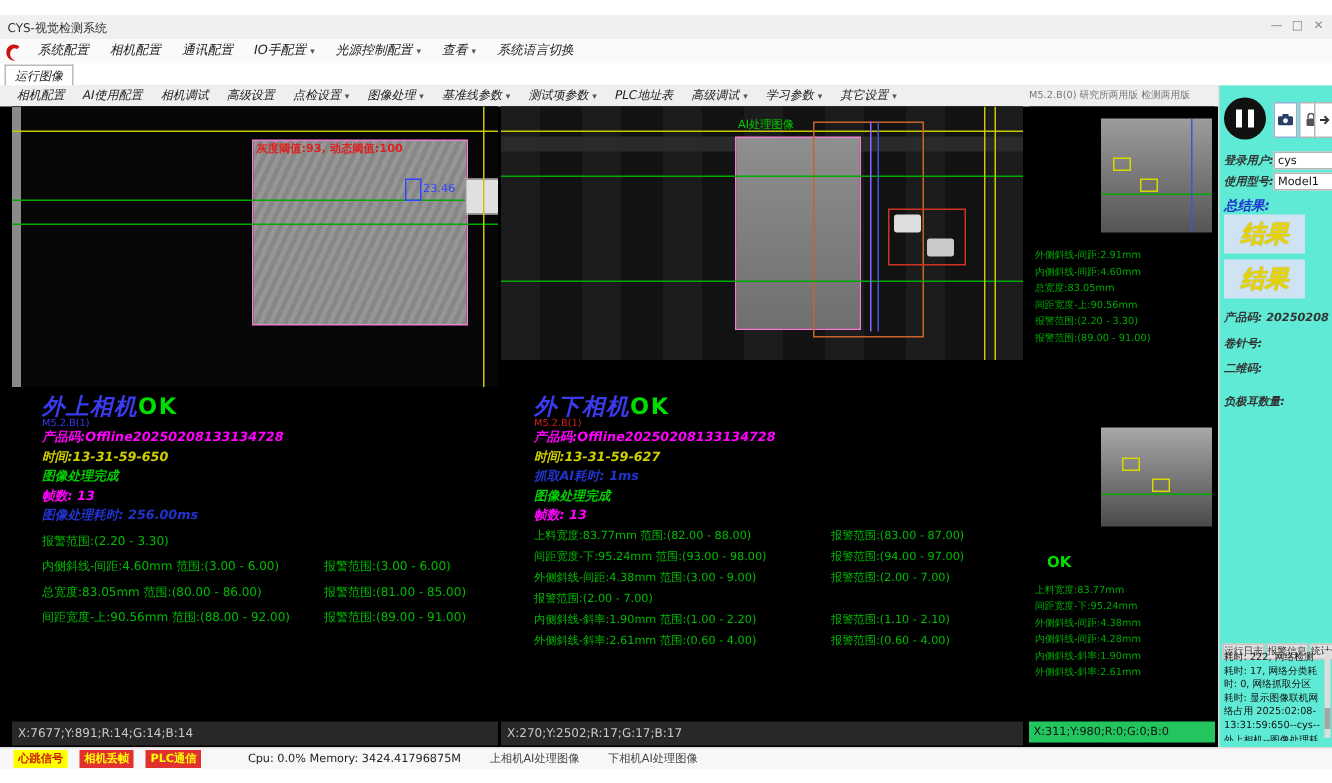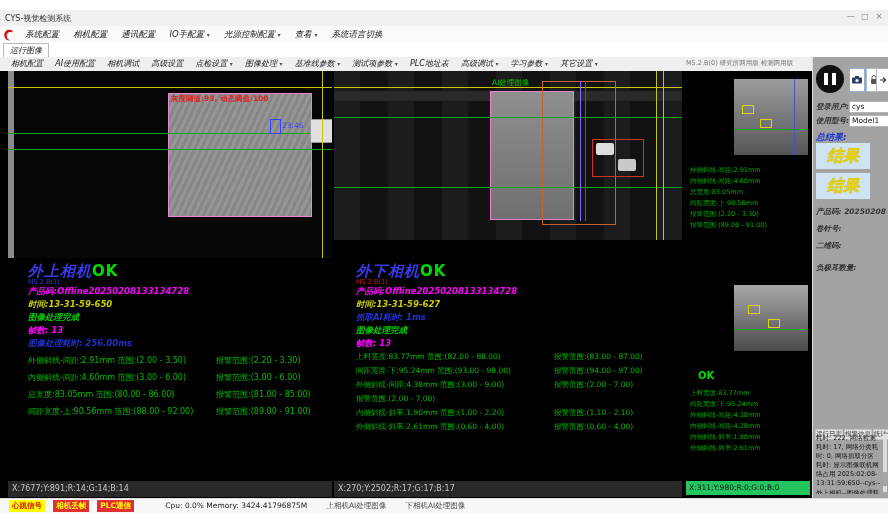--- a/index.html
+++ b/index.html
@@ -30,21 +30,21 @@
   .cam-img{position:absolute;overflow:hidden;background:#060606;}
   .hline{position:absolute;height:1px;}
   .vline{position:absolute;width:1px;}
   .cam-title{font-size:15px;font-weight:bold;font-style:italic;letter-spacing:1px;}
   .info{font-size:8.5px;font-weight:bold;font-style:italic;white-space:nowrap;}
   .mrow{display:flex;white-space:nowrap;}
   .mrow .m{color:#00bb00;font-size:8px;}
   .mrow .a{color:#00bb00;font-size:8px;}
   .tinygreen{color:#00aa00;font-size:6.5px;line-height:11px;white-space:nowrap;}
   
-  .sidepanel{left:812px;top:57px;width:76px;height:441px;background:#a3a3a3;border-left:1px solid #ddd;box-sizing:border-box;}
+  .sidepanel{left:812px;top:57px;width:76px;height:441px;background:#5eead4;border-left:1px solid #ddd;box-sizing:border-box;}
   .fld-label{position:absolute;font-size:7.5px;font-style:italic;font-weight:bold;color:#333;white-space:nowrap;}
   .fld-box{position:absolute;background:#fff;border:1px solid #b5b5b5;font-size:7.5px;color:#111;
            padding:0 2px;line-height:10px;height:10px;overflow:hidden;}
   .result-block{position:absolute;width:54px;height:26px;background:#cfe3f3;display:flex;align-items:center;justify-content:center;}
   .result-block span{color:#e8d400;font-weight:bold;font-style:italic;font-size:16px;text-shadow:0 0 1px #b49c00;}
   .log-tab{display:inline-block;font-size:6.5px;color:#333;background:#e2e2e2;border:1px solid #c5c5c5;
            padding:0 0;margin-right:1px;line-height:9px;}
   .log-text{position:absolute;font-size:6.5px;color:#111;line-height:1.4;word-break:break-all;}
   
   .statusbar{left:0;top:498px;width:888px;height:14px;background:#f7f7f7;border-top:1px solid #ddd;}
@@ -123,21 +123,20 @@
       <span class="cam-title" style="color:#3a3aee;">外上相机</span><span class="cam-title" style="color:#00dd00;font-style:normal;">OK</span>
     </div>
     <div class="abs" style="left:20px;top:207px;font-size:6.5px;color:#3a3aee;">M5.2.B(1)</div>
     <div class="abs info" style="left:20px;top:215px;color:#ff00ff;">产品码:Offline20250208133134728</div>
     <div class="abs info" style="left:20px;top:228px;color:#cfcf00;">时间:13-31-59-650</div>
     <div class="abs info" style="left:20px;top:241px;color:#00cc00;">图像处理完成</div>
     <div class="abs info" style="left:20px;top:254px;color:#ff00ff;">帧数: 13</div>
     <div class="abs info" style="left:20px;top:267px;color:#2233cc;">图像处理耗时: 256.00ms</div>
     <div class="abs" style="left:20px;top:284px;width:300px;">
       <div class="mrow" style="height:17px;">
-          <span class="m" style="width:188px;">外侧斜线-间距:2.91mm 范围:(2.00 - 3.50)</span>
           <span class="a">报警范围:(2.20 - 3.30)</span>
         </div>
       <div class="mrow" style="height:17px;">
           <span class="m" style="width:188px;">内侧斜线-间距:4.60mm 范围:(3.00 - 6.00)</span>
           <span class="a">报警范围:(3.00 - 6.00)</span>
         </div>
       <div class="mrow" style="height:17px;">
           <span class="m" style="width:188px;">总宽度:83.05mm 范围:(80.00 - 86.00)</span>
           <span class="a">报警范围:(81.00 - 85.00)</span>
         </div>

